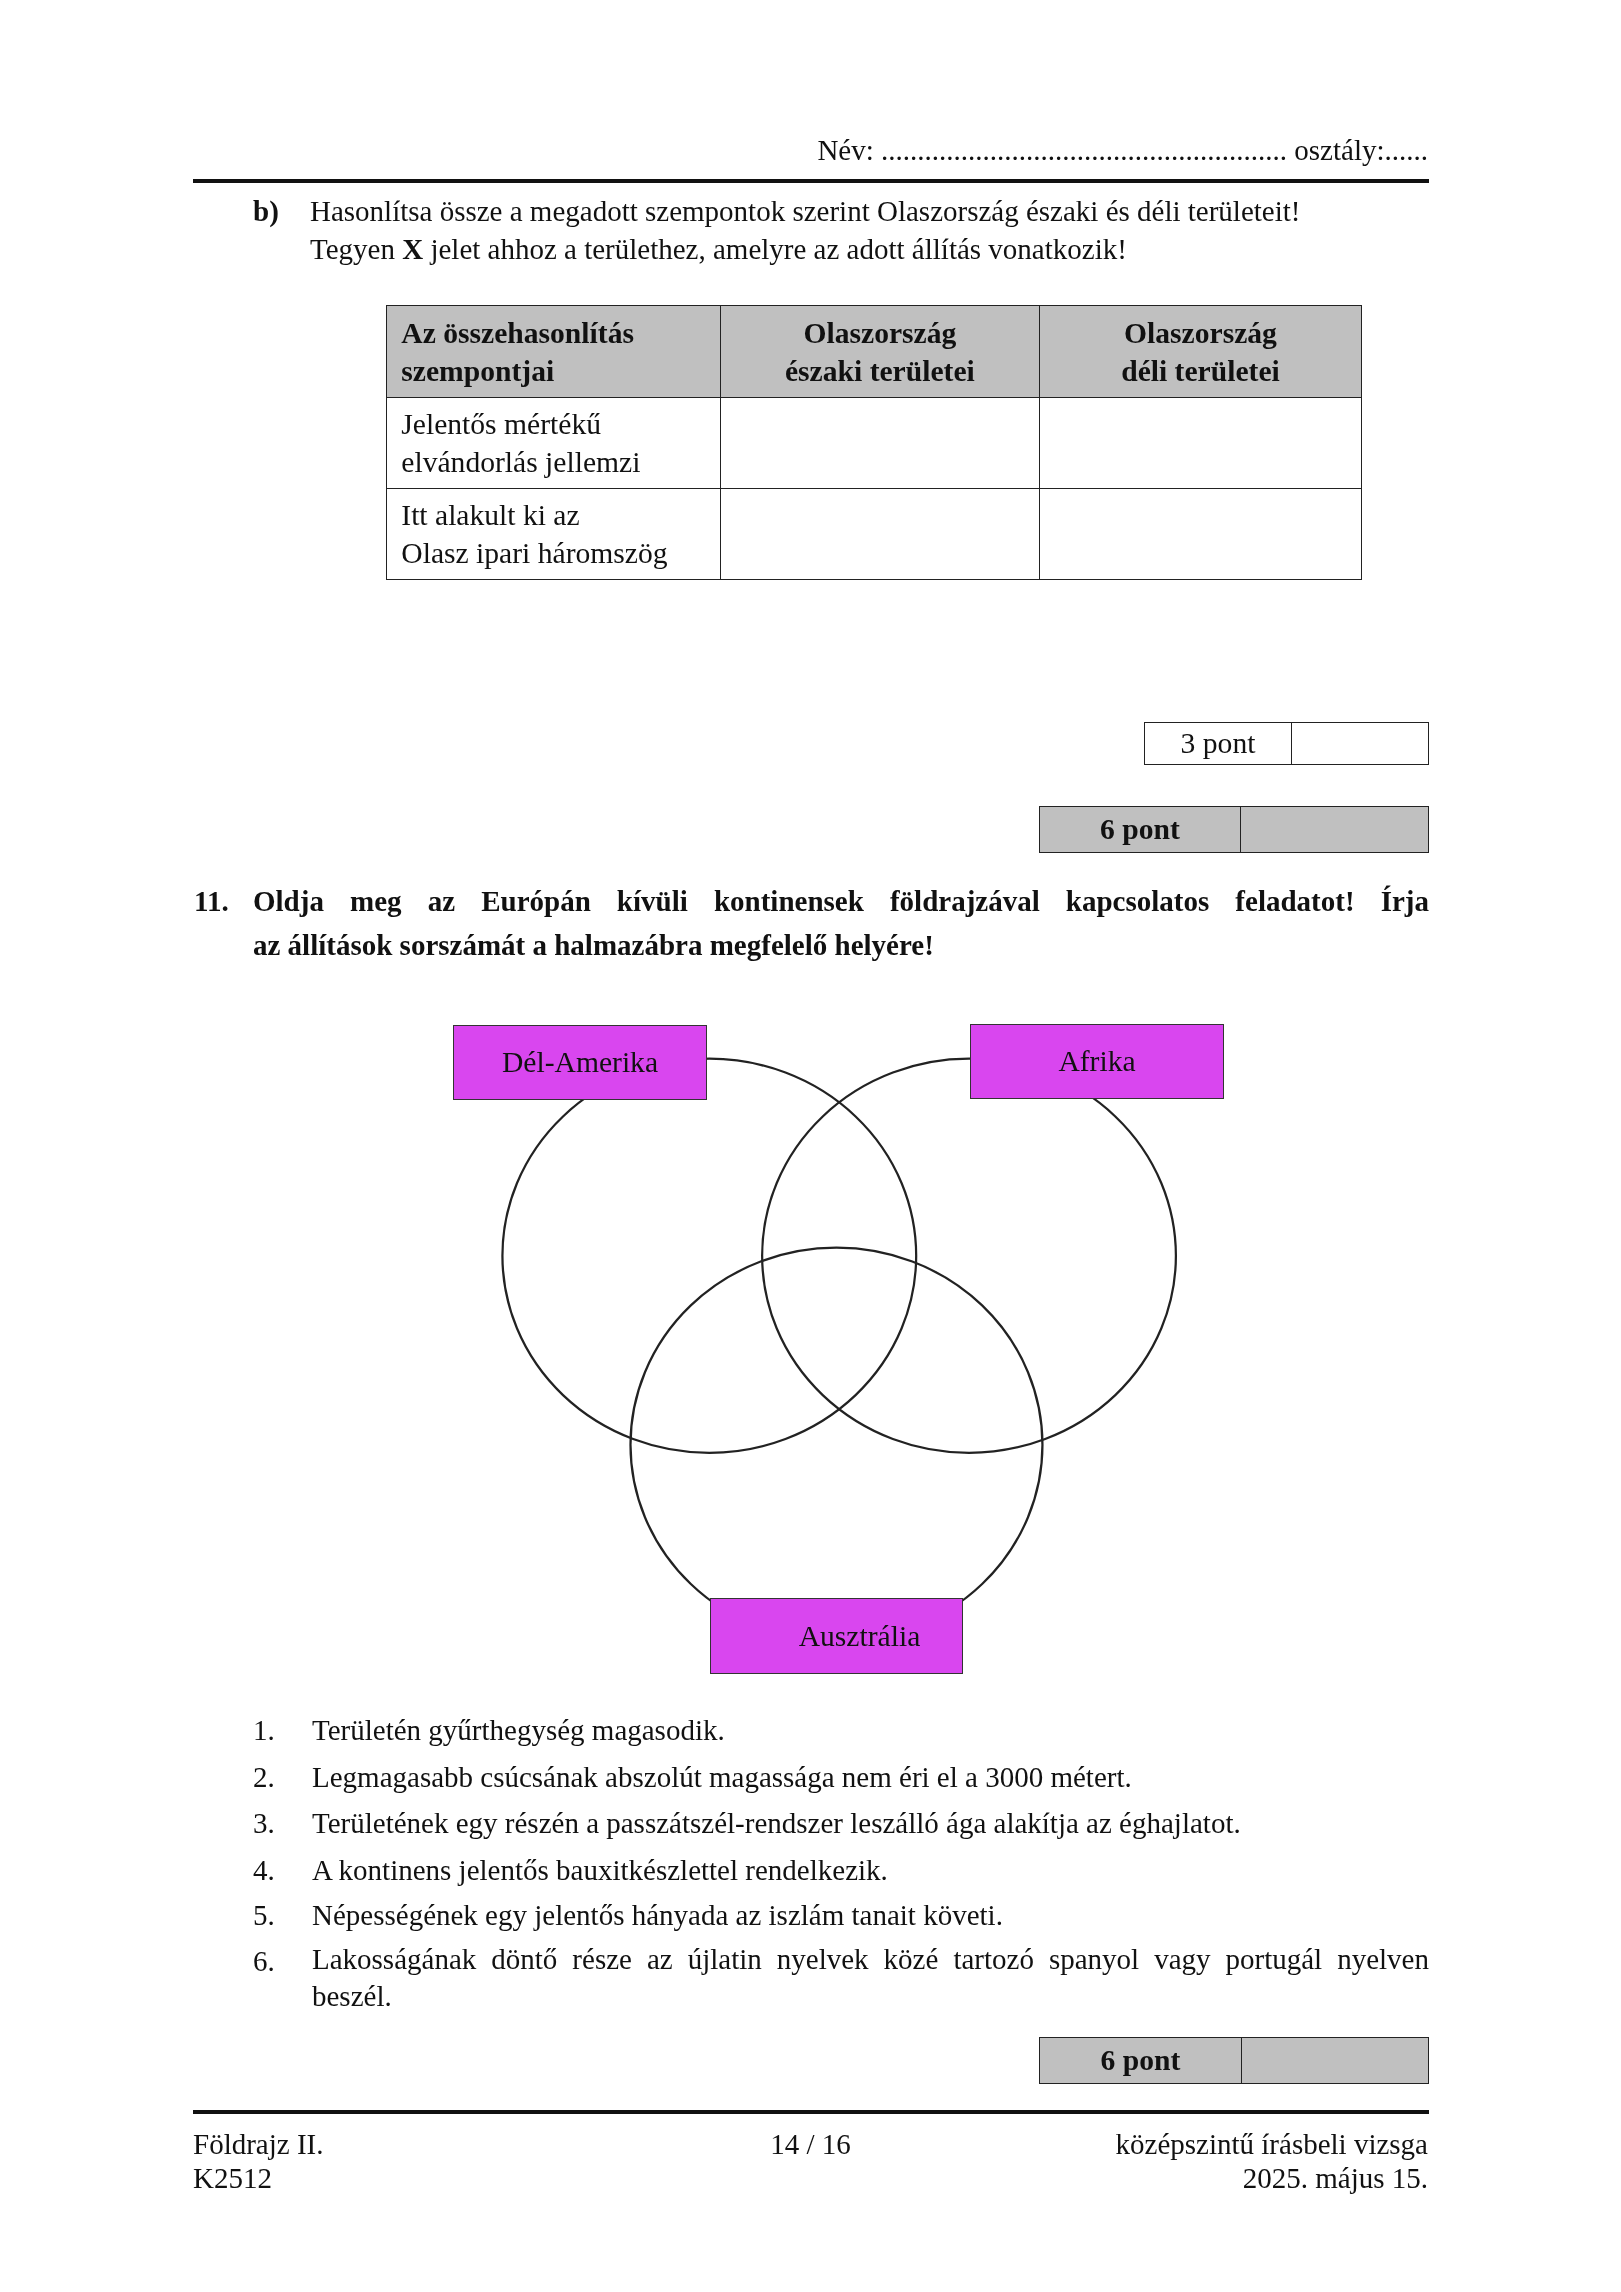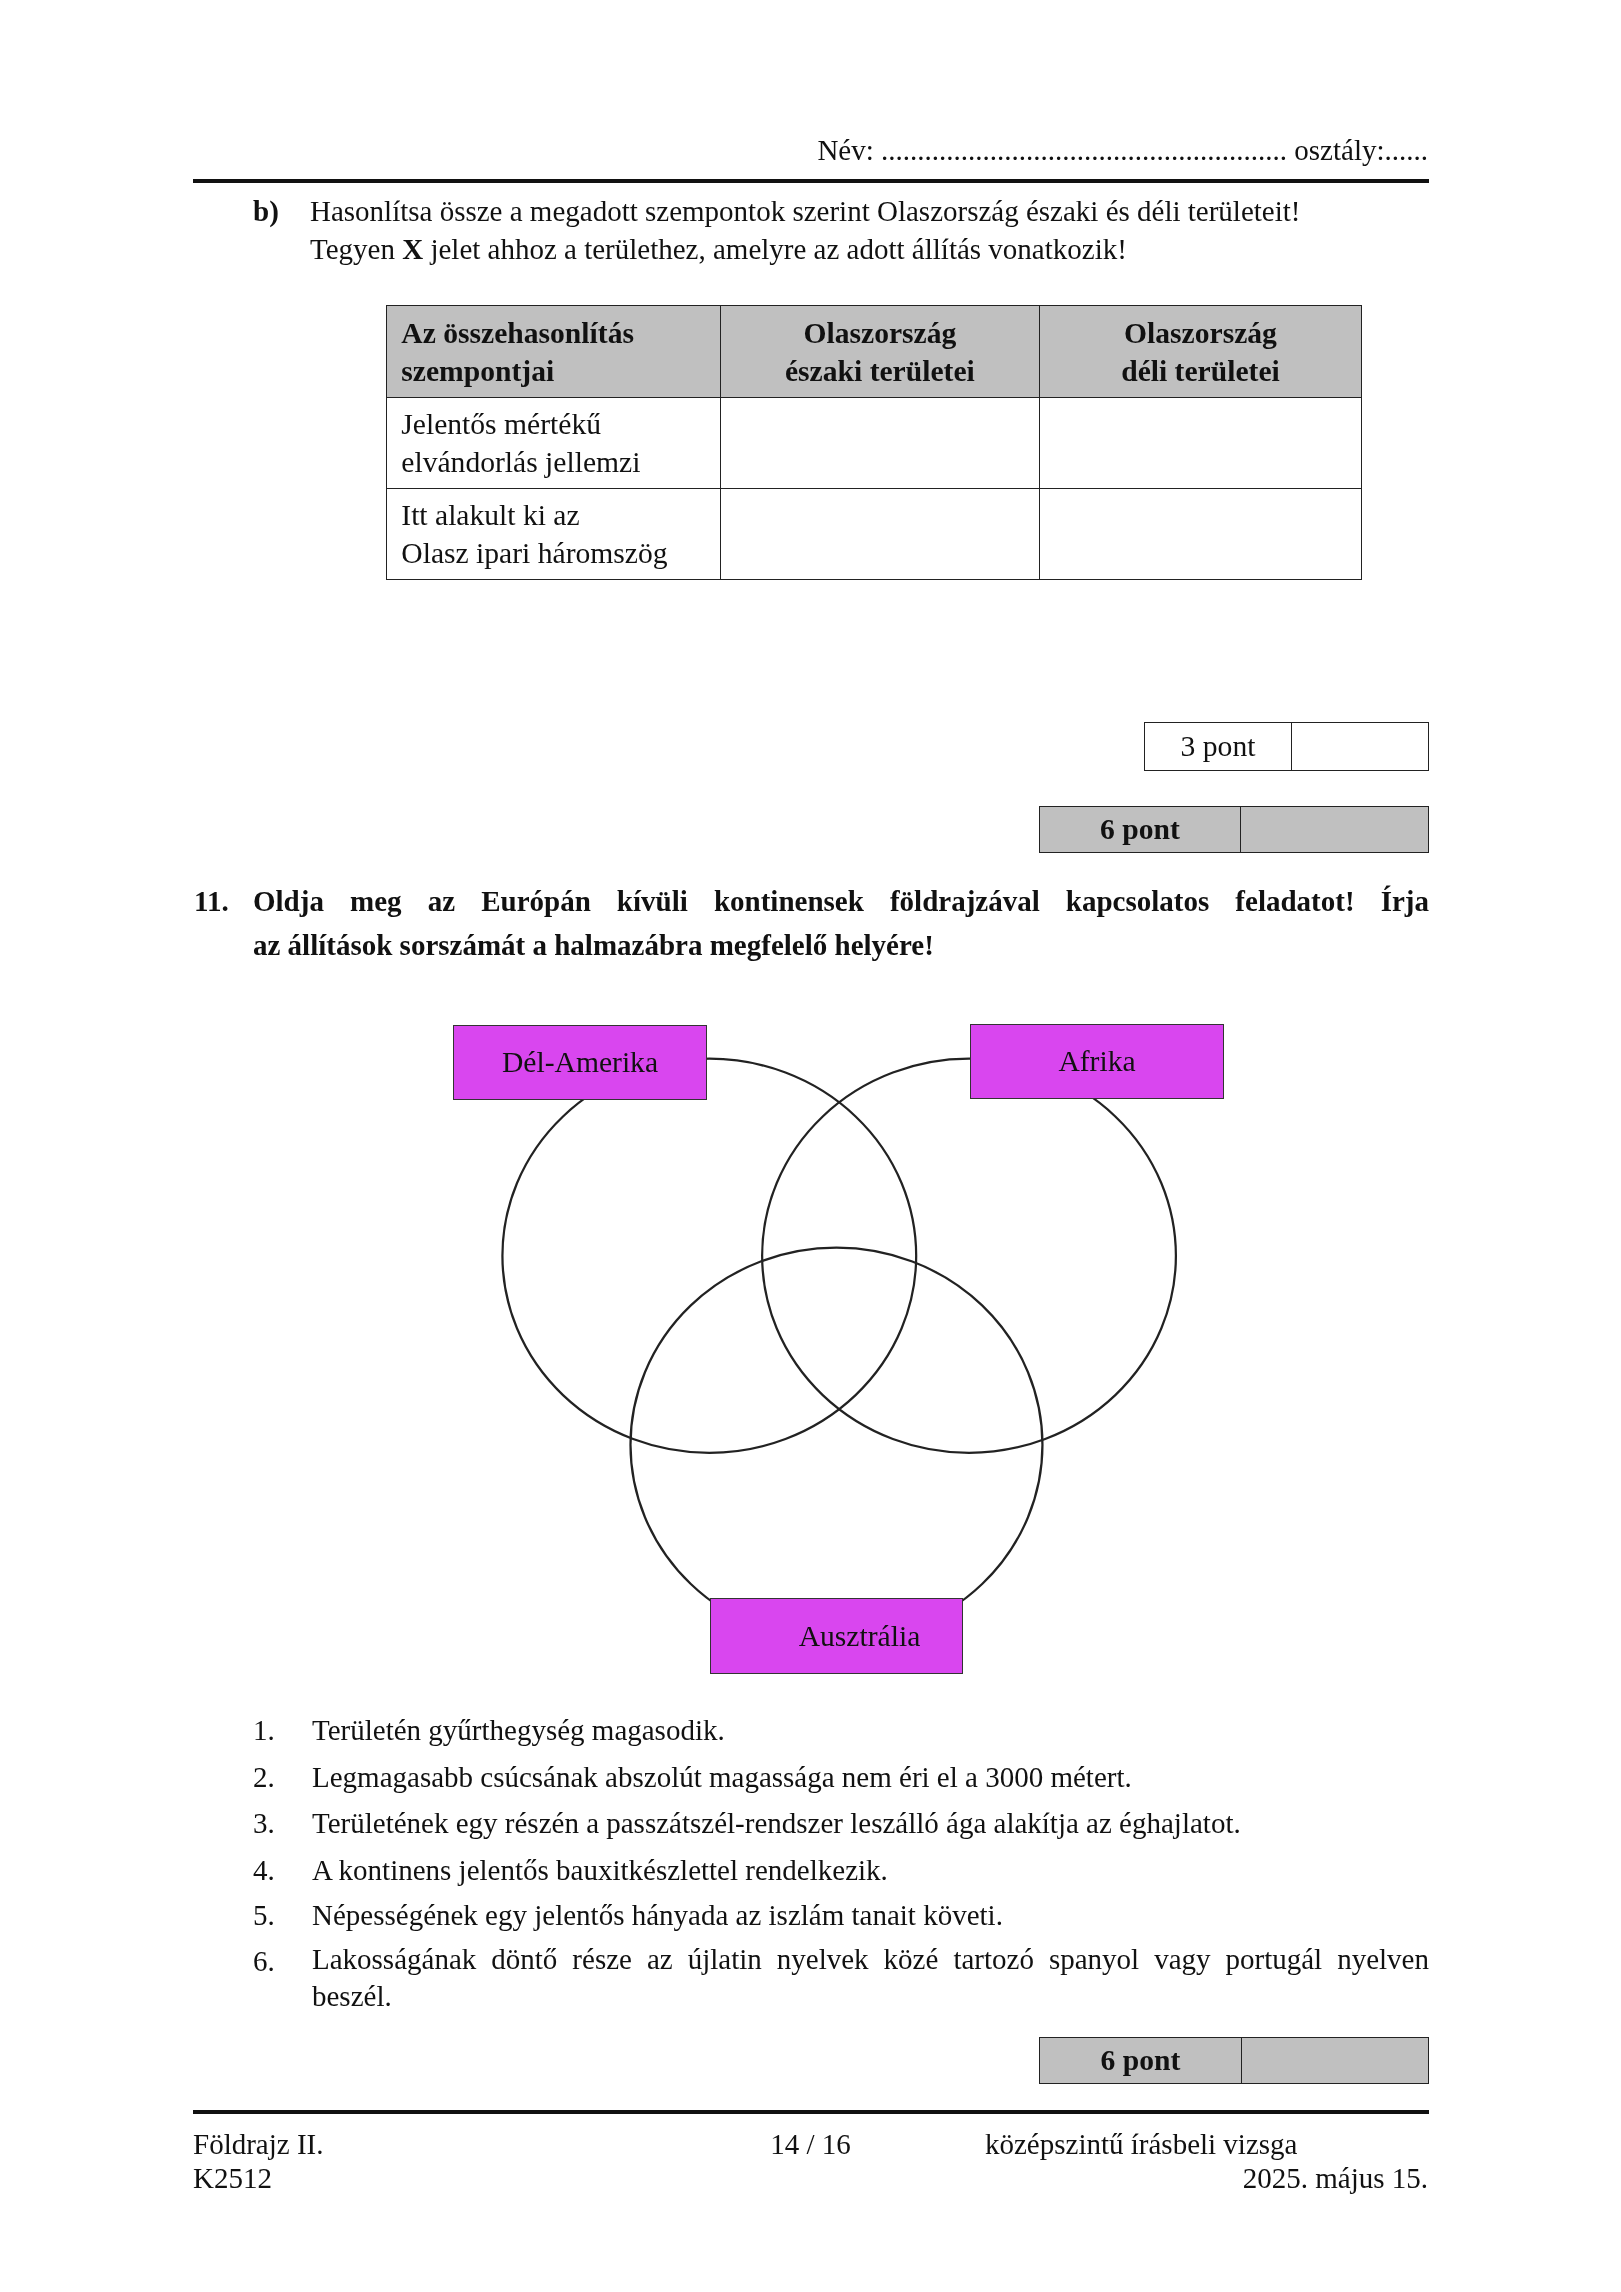--- a/index.html
+++ b/index.html
@@ -23,21 +23,21 @@
   table.cmp td, table.cmp th { border: 1.8px solid #222; padding: 0 14.3px; vertical-align: middle; }
   table.cmp th { background: #c0c0c0; font-weight: bold; height: 91px; text-align: center; }
   table.cmp th.first { text-align: left; }
   table.cmp td { height: 90px; text-align: left; }
   .c1 { width: 304px; } .c2 { width: 290px; } .c3 { width: 292px; }
 
   .score { position: absolute; display: flex; border: 1.8px solid #222; height: 43px; box-sizing: border-box; }
   .score .lbl { display: flex; align-items: center; justify-content: center; font-size: 29.6px; border-right: 1.8px solid #222; box-sizing: border-box; }
   .score.gray { background: #c0c0c0; }
   .score.gray .lbl { font-weight: bold; }
-  #score-3 { left: 1144px; top: 722px; width: 285px; height: 49px; }
+  #score-3 { left: 1144px; top: 722px; width: 285px; height: 43px; }
   #score-3 .lbl { width: 147px; }
   #score-6a { left: 1039px; top: 806px; width: 390px; height: 47px; }
   #score-6a .lbl { width: 201px; }
   #score-6b { left: 1039px; top: 2037px; width: 390px; height: 47px; }
   #score-6b .lbl { width: 202px; }
 
   #q11-num { left: 194px; top: 887px; }
   .q11 { left: 253px; }
   #q11-1 { top: 887px; width: 1176px; text-align: justify; text-align-last: justify; }
   #q11-2 { top: 931px; }
@@ -50,21 +50,21 @@
   #box-au { left: 710px; top: 1598px; width: 253px; height: 76px; padding-left: 46px; }
 
   .stmt-num { position: absolute; left: 253px; }
   .stmt-text { position: absolute; left: 312px; }
   #s6-text { width: 1117px; text-align: justify; text-align-last: left; white-space: normal; line-height: 37px; font-family: Liberation Serif, serif; }
 
   #footer-rule { left: 193px; width: 1236px; top: 2110px; }
   #foot-l1 { left: 193px; top: 2130px; }
   #foot-l2 { left: 193px; top: 2164px; }
   #foot-c { left: 770px; top: 2130px; width: 81px; text-align: center; }
-  #foot-r1 { left: 985px; top: 2130px; width: 443px; }
+  #foot-r1 { left: 985px; top: 2130px; width: 443px; text-align: right; }
   #foot-r2 { left: 985px; top: 2164px; width: 443px; text-align: right; }
 </style>
 </head>
 <body>
 
 <div id="header-name" class="abs txt">Név: ........................................................ osztály:......</div>
 <div id="header-rule" class="rule"></div>
 
 <div id="part-b-label" class="abs txt bold">b)</div>
 <div id="instr-1" class="abs txt instr">Hasonlítsa össze a megadott szempontok szerint Olaszország északi és déli területeit!</div>

